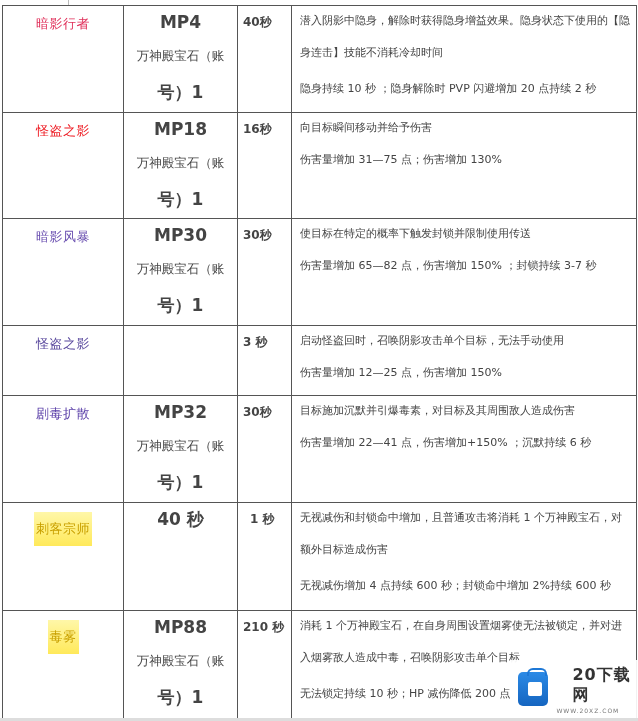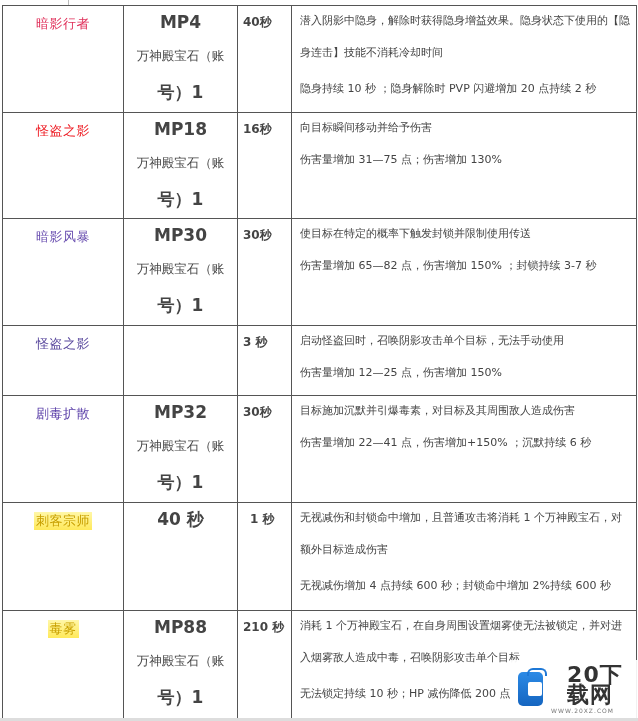--- a/index.html
+++ b/index.html
@@ -13,29 +13,29 @@
   td.cost { width:113px; text-align:center; }
   td.cd { width:53px; }
   td.desc { width:344px; }
   .name-text { display:inline-block; margin-top:9px; font-size:13px; letter-spacing:0.5px; }
   .cost-line { font-size:17px; font-weight:bold; color:#444; height:36px; line-height:36px; }
   .cost-line.first { margin-top:0; height:32px; line-height:32px; }
   .cost-line.sub { font-weight:normal; font-size:12.5px; }
   .cd-text { display:block; font-size:12px; font-weight:bold; color:#444; margin:8px 0 0 5px; }
   .desc-line { font-size:11px; color:#444; padding-left:8px; height:36px; line-height:34px; white-space:nowrap; overflow:hidden; }
   .desc-line.first { height:30px; line-height:30px; }
-  .hl-yellow { background:linear-gradient(#fff7a8,#ffe95a); color:#c9a000; padding:0 2px; }
+  .hl-yellow { background:linear-gradient(#fff7a8,#ffe95a); color:#c9a000; padding:8px 2px; }
   .watermark { position:absolute; left:510px; top:660px; width:128px; height:58px; background:rgba(255,255,255,0.92);
                display:flex; align-items:center; }
   .wm-icon { width:34px; height:34px; border-radius:5px; background:linear-gradient(#2b8ae6,#1565c0);
              margin-left:8px; position:relative; }
   .wm-icon .cube { position:absolute; left:10px; top:10px; width:14px; height:14px; background:#fff; border-radius:2px; }
   .wm-icon .handle { position:absolute; left:9px; top:-4px; width:16px; height:6px; border:2px solid #1e78d6; border-bottom:none; border-radius:6px 6px 0 0; }
   .wm-text { margin-left:8px; display:flex; flex-direction:column; }
-  .wm-title { font-size:22px; font-weight:bold; color:#333; letter-spacing:1px; line-height:20px;margin-left:16px; }
+  .wm-title { font-size:16px; font-weight:bold; color:#333; letter-spacing:1px; line-height:20px;margin-left:16px; }
   .wm-url { font-size:6px; color:#777; letter-spacing:1px; margin-top:2px; }
   .bottomline { position:absolute; left:0; top:718px; width:638px; height:3px; background:#ddd; }
 </style>
 </head>
 <body>
 
 <div class="topline">
     <div class="tick"></div>
   </div>
 

